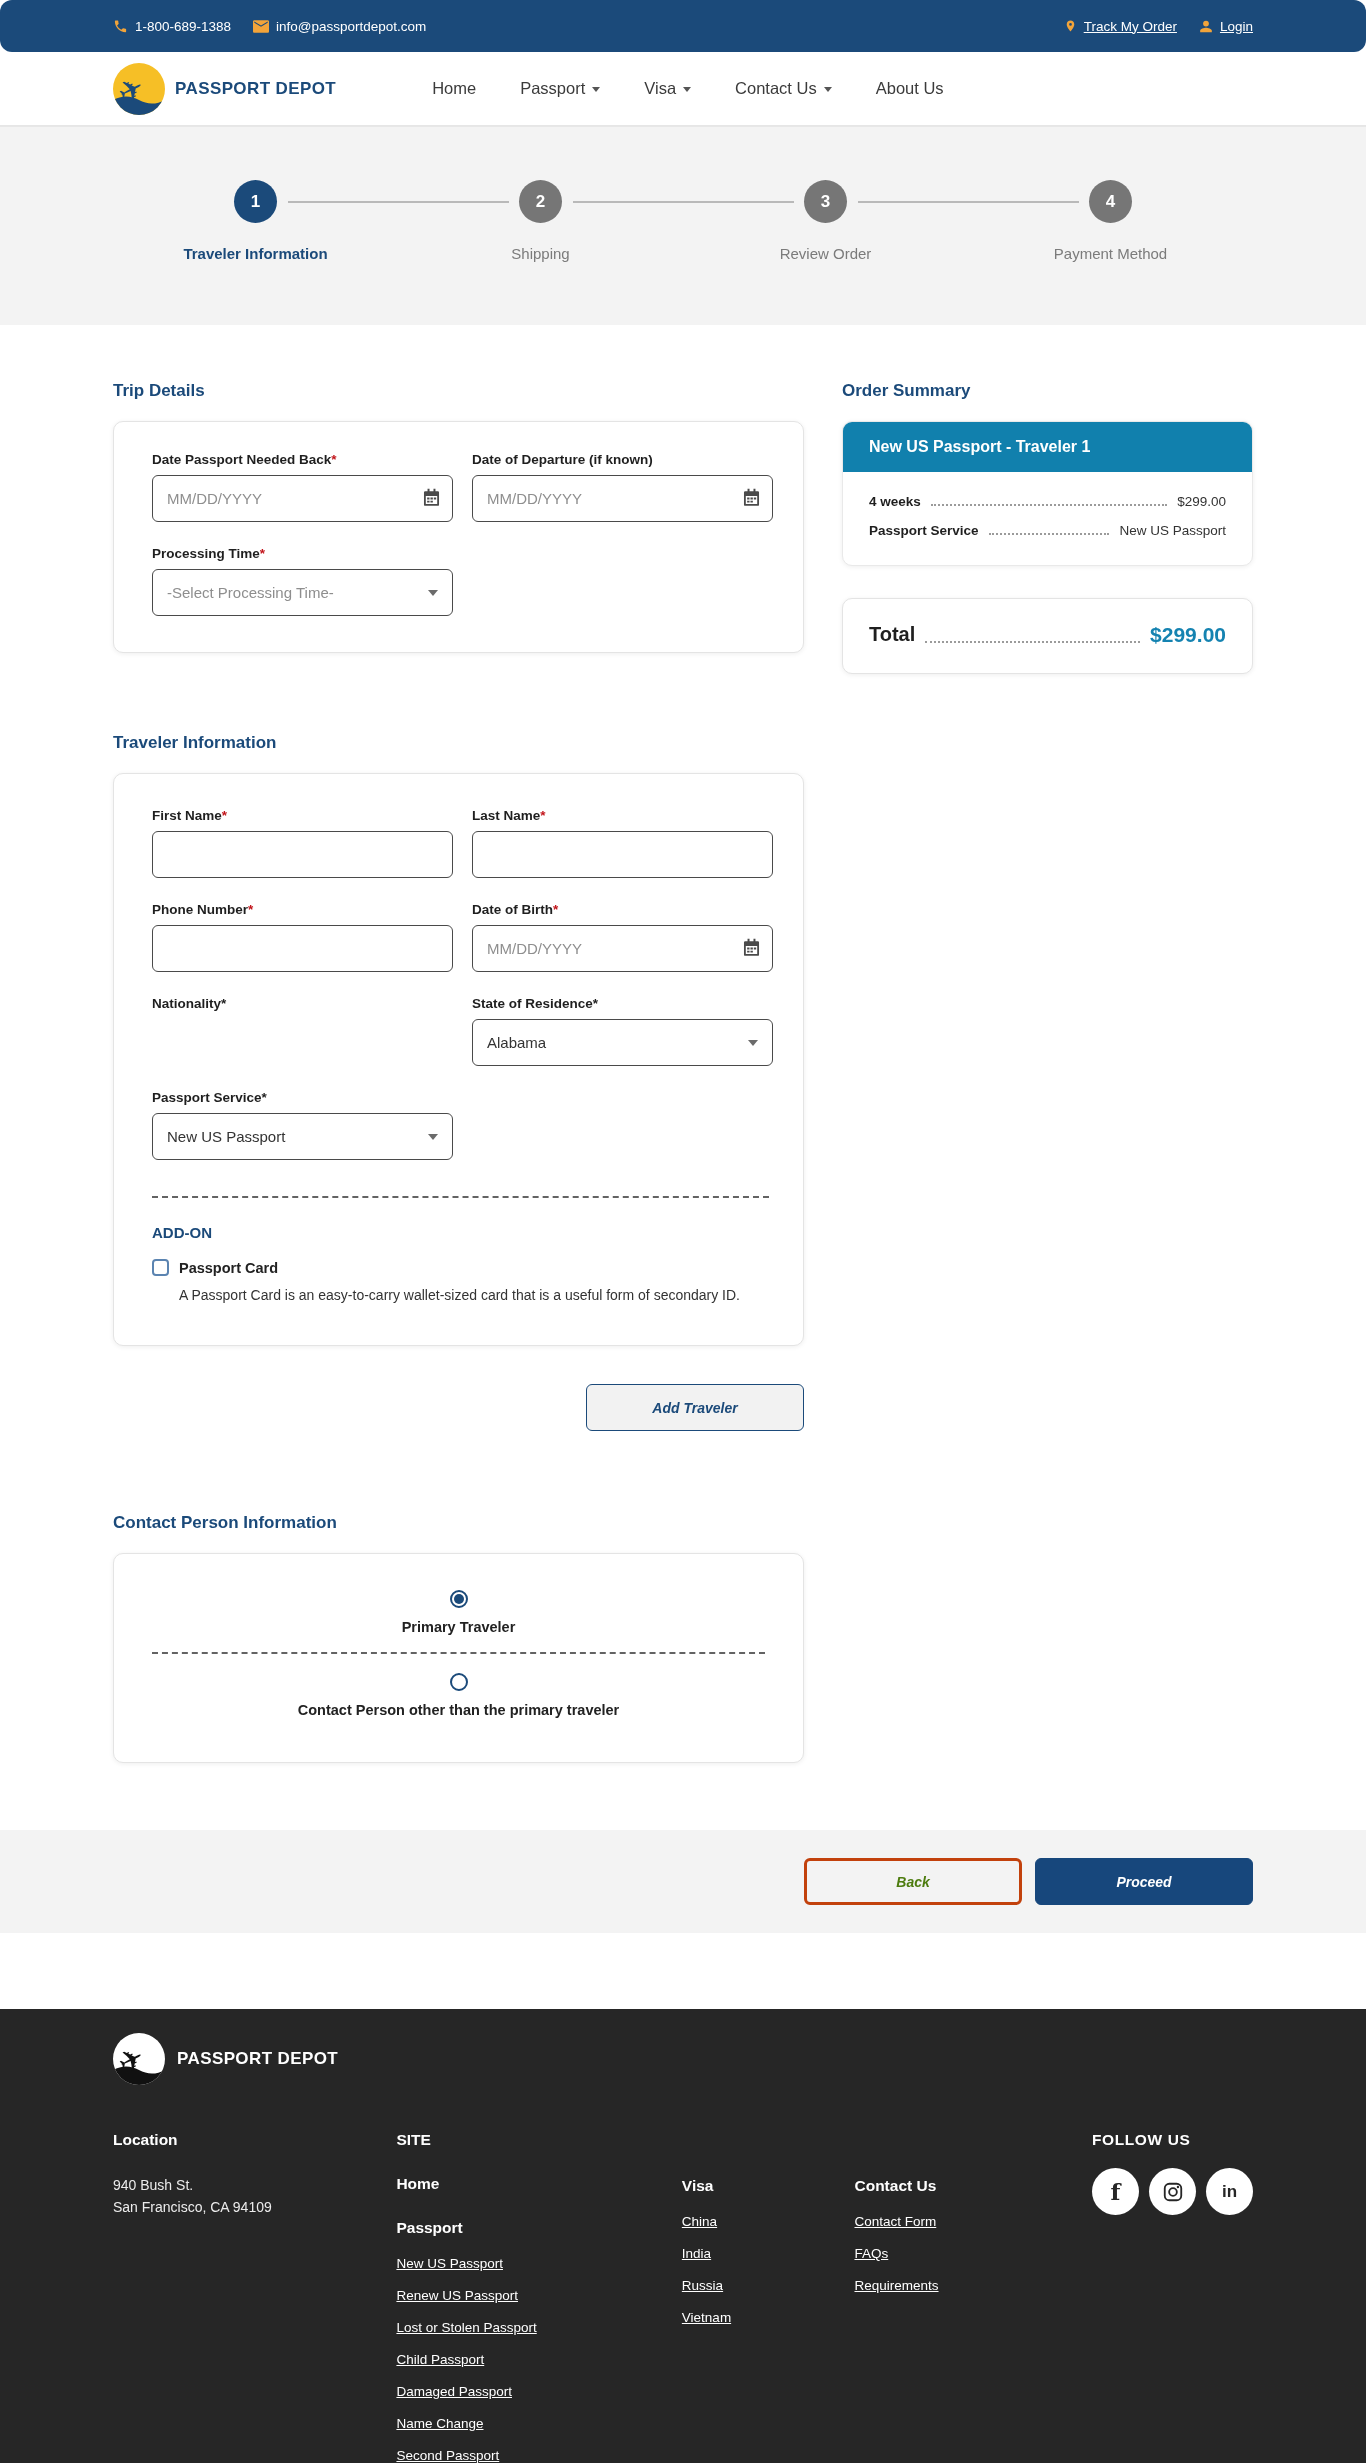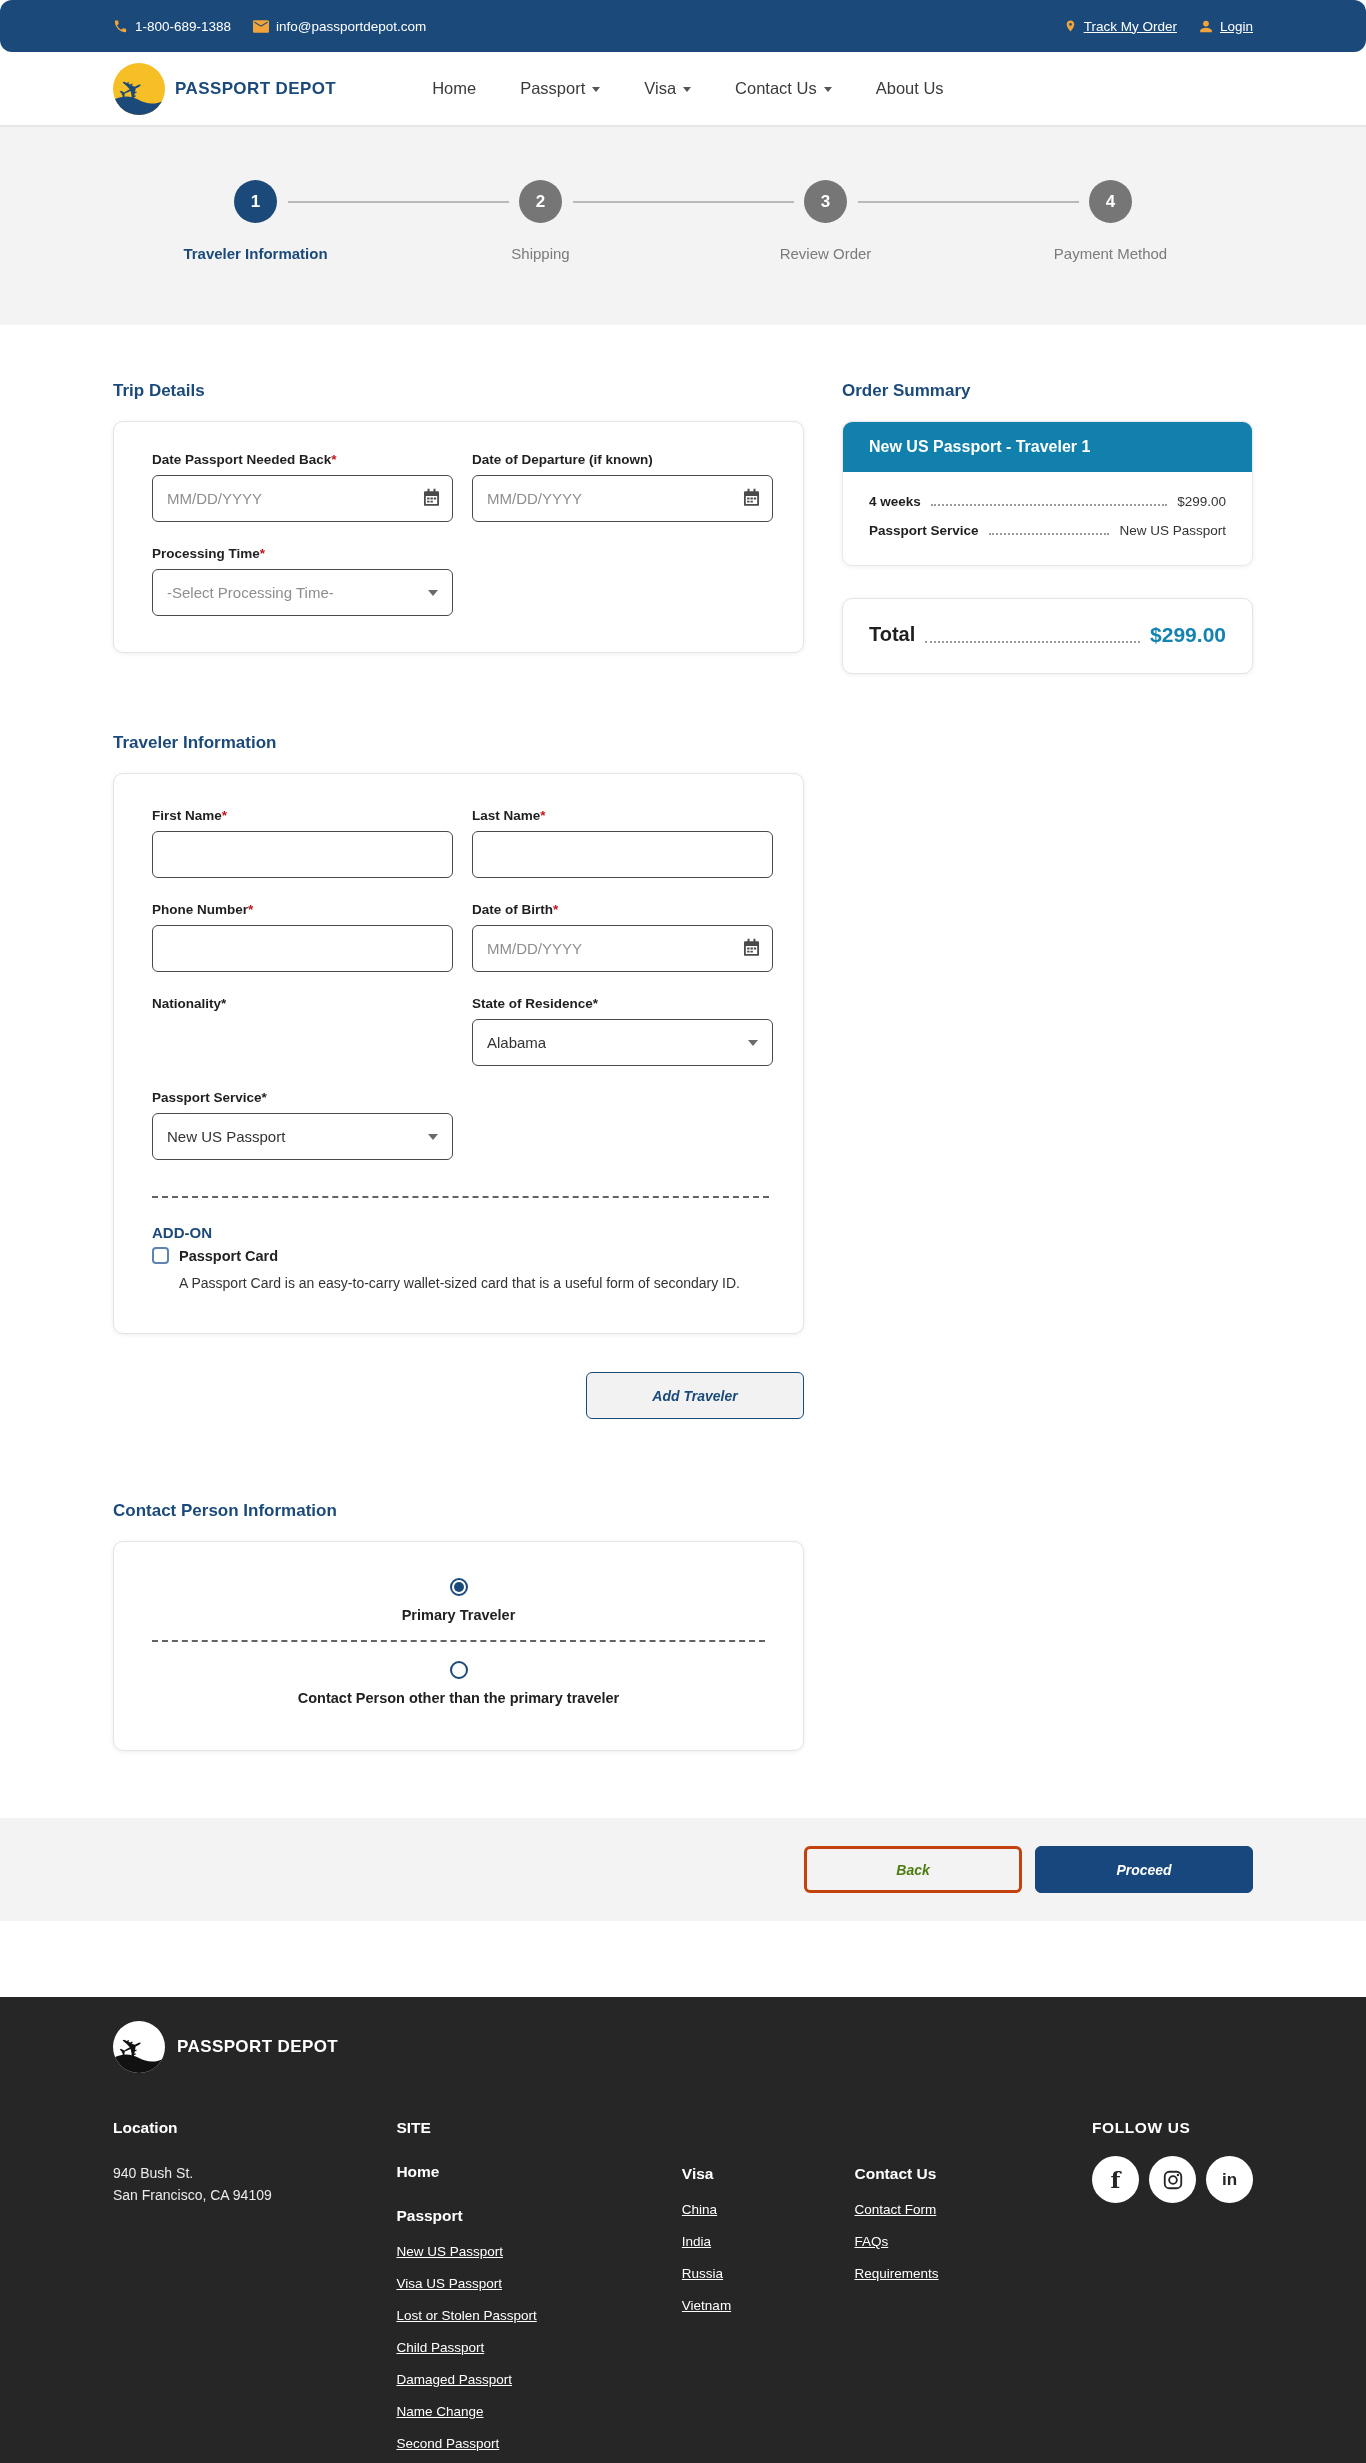--- a/index.html
+++ b/index.html
@@ -67,21 +67,21 @@
   .selectbox.placeholder { color:#8e8e8e; }
   .sel-caret { width:0; height:0; border-left:5px solid transparent; border-right:5px solid transparent;
     border-top:6px solid #6b6b6b; }
 
   .trip-card { padding:30px 34px 36px 38px; }
   .trav-card { padding:34px 34px 40px 38px; }
 
   .dashed { border:none; border-top:2px dashed #636363; }
   .trav-dash { margin:36px 0 26px; }
 
-  .addon-h { color:#1b4a7a; font-size:15px; font-weight:bold; margin-bottom:6px; }
+  .addon-h { color:#1b4a7a; font-size:15px; font-weight:bold; margin-bottom:18px; }
   .chk-row { display:flex; align-items:center; gap:10px; cursor:pointer; }
   .chk { width:17px; height:17px; border:2px solid #5b84b1; border-radius:4px; background:#fff; }
   .chk-label { font-size:14.5px; font-weight:bold; }
   .addon-desc { margin:9px 0 0 27px; font-size:14px; color:#333; line-height:1.45; max-width:575px; }
 
   .addtrav-row { text-align:right; margin-top:38px; }
   .btn { display:inline-flex; align-items:center; justify-content:center; width:218px; height:47px;
     border-radius:6px; font-size:14px; font-weight:bold; font-family:"Liberation Sans",sans-serif; cursor:pointer;font-style:italic; }
   .btn-outline-gray { background:#f2f2f2; border:1px solid #1b4a7a; color:#1b4a7a; }
   .btn-outline { background:transparent; border:3px solid #c2410c; color:#4d7c0f; }
@@ -426,21 +426,21 @@
         <div>San Francisco, CA 94109</div>
       </div>
     </div>
 
     <div class="f-col-site">
       <div class="f-h">SITE</div>
       <div class="f-home">Home</div>
       <div class="f-cat">Passport</div>
       <div class="f-links">
         <a>New US Passport</a>
-        <a>Visa US Passport</a>
+        <a>Renew US Passport</a>
         <a>Lost or Stolen Passport</a>
         <a>Child Passport</a>
         <a>Damaged Passport</a>
         <a>Name Change</a>
         <a>Second Passport</a>
       </div>
     </div>
 
     <div class="f-col-visa">
       <div class="f-h">Visa</div>

